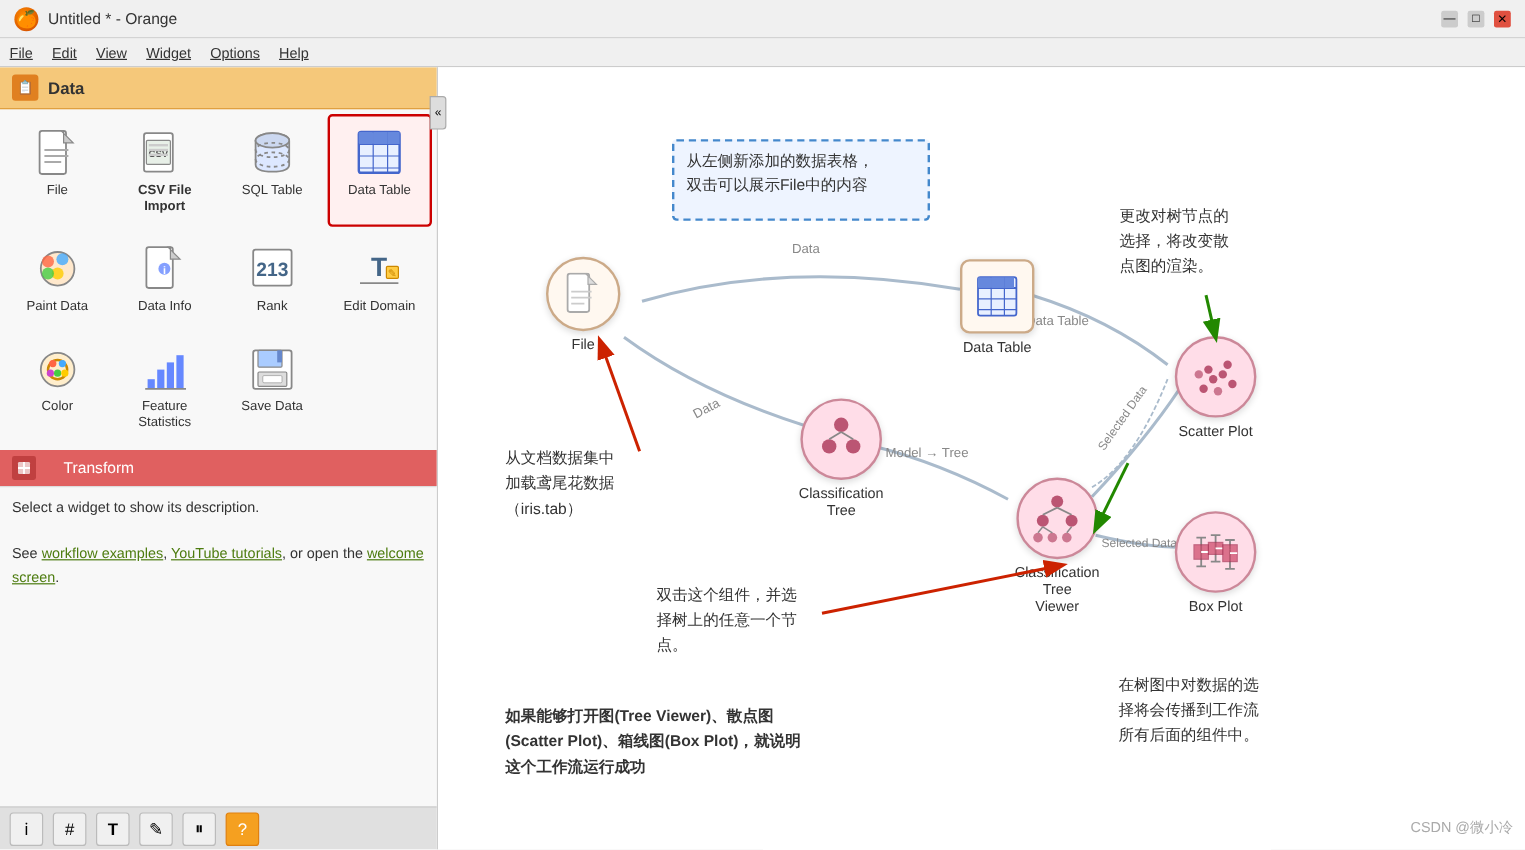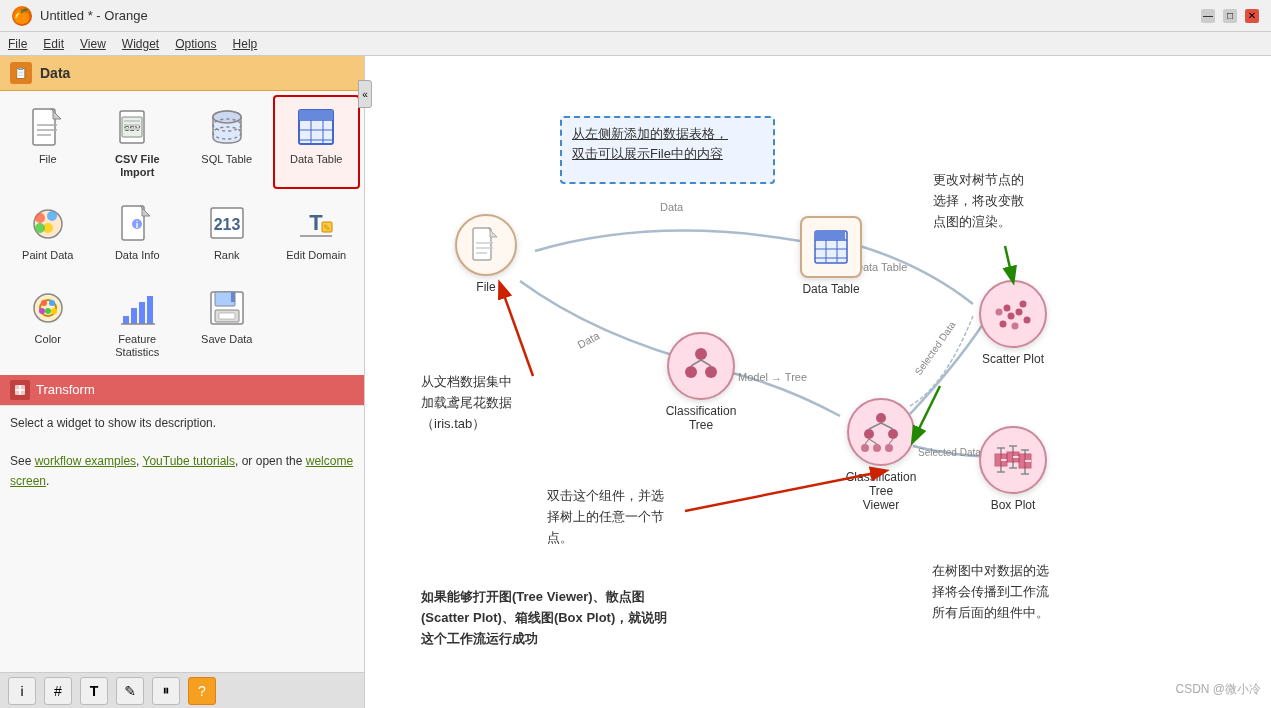--- a/index.html
+++ b/index.html
@@ -108,21 +108,21 @@
       margin-bottom: 4px;
     }
     .widget-label { font-size: 11px; text-align: center; color: #333; line-height: 1.2; }
 
     
     .transform-header {
       background: #e06060;
       padding: 5px 10px;
       display: flex;
       align-items: center;
-      gap: 6px;
+      gap: 23px;
       cursor: pointer;
     }
     .transform-name { font-size: 13px; color: white; }
 
     
     .sidebar-status {
       padding: 8px 10px;
       font-size: 12px;
       color: #333;
       line-height: 1.6;
@@ -164,21 +164,20 @@
     
     .annotation-box {
       position: absolute;
       border: 2px dashed #4488cc;
       background: rgba(200, 220, 255, 0.3);
       padding: 6px 10px;
       border-radius: 4px;
       font-size: 13px;
       color: #333;
       line-height: 1.5;
-      text-decoration: underline;
     }
 
     
     .annotation-text {
       position: absolute;
       font-size: 13px;
       color: #333;
       line-height: 1.5;
     }
 

